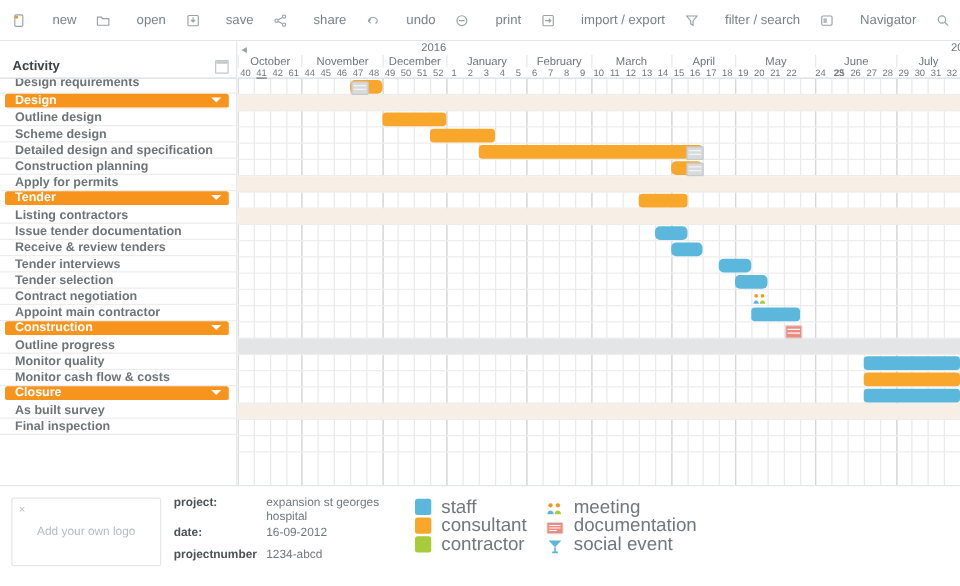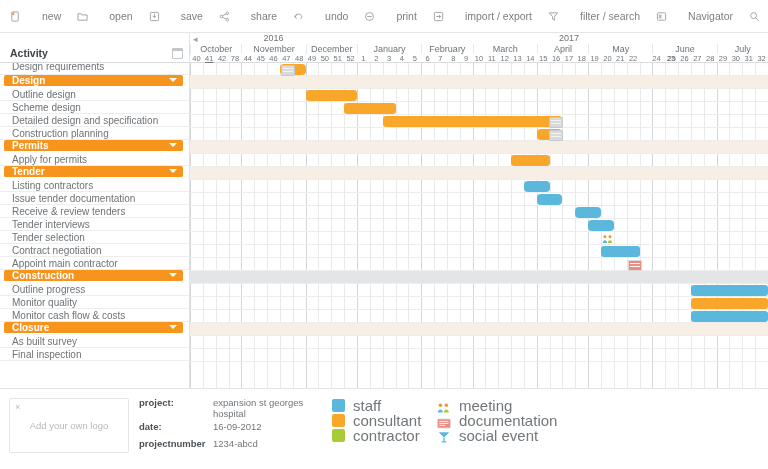--- a/index.html
+++ b/index.html
@@ -76,20 +76,21 @@
     height:13px;
     line-height:13px;
     position:relative;
     border-bottom:1px solid #ededee;
     box-sizing:border-box;
     padding-left:12px;
     font-size:10px;
     color:#6e7377;
     white-space:nowrap;
     overflow:hidden;
+    font-weight:bold;
   }
   .arow.grp{
     background:#F7941E;
     border-bottom:1px solid #ffffff;
     color:#ffffff;
     font-weight:bold;
     margin:0 6px 0 4px;
     border-radius:2px;
     padding-left:8px;
     height:12px;line-height:12px;
@@ -103,21 +104,21 @@
   }
   .grpwrap{position:relative;height:13px;}
   
   #tl{
     position:absolute;left:190px;top:0;width:578px;height:355px;
     overflow:hidden;
     background:#ffffff;
   }
   #tl-head{height:30px;position:relative;border-bottom:1px solid #d9dbdd;box-sizing:border-box;}
   .yrow{height:11px;position:relative;}
-  .ylbl{position:absolute;top:0;font-size:9px;color:#6e7377;text-align:center;}
+  .ylbl{position:absolute;top:0;font-size:9px;color:#6e7377;text-align:right;}
   .navarrow{position:absolute;left:3px;top:1px;font-size:9px;color:#9aa0a4;}
   .mrow{height:10px;position:relative;}
   .mlbl{
     position:absolute;top:0;font-size:9px;color:#6e7377;text-align:center;
     border-left:1px solid #e6e8ea;box-sizing:border-box;
   }
   .wrow{height:9px;position:relative;}
   .wlbl{
     position:absolute;top:0;font-size:7.5px;color:#70767a;text-align:center;
     box-sizing:border-box;
@@ -289,23 +290,20 @@
     </div>
     <div id="actrows">
         <div class="arow" style="height: 12px; line-height: 8px; overflow: hidden;"><span>Design requirements</span></div>
         <div class="grpwrap">
           <div class="arow grp"><span>Design</span><span class="chev"></span></div>
         </div>
         <div class="arow"><span>Outline design</span></div>
         <div class="arow"><span>Scheme design</span></div>
         <div class="arow"><span>Detailed design and specification</span></div>
         <div class="arow"><span>Construction planning</span></div>
-        <div class="grpwrap">
-          <div class="arow grp"><span>Permits</span><span class="chev"></span></div>
-        </div>
         <div class="arow"><span>Apply for permits</span></div>
         <div class="grpwrap">
           <div class="arow grp"><span>Tender</span><span class="chev"></span></div>
         </div>
         <div class="arow"><span>Listing contractors</span></div>
         <div class="arow"><span>Issue tender documentation</span></div>
         <div class="arow"><span>Receive  &amp; review tenders</span></div>
         <div class="arow"><span>Tender interviews</span></div>
         <div class="arow"><span>Tender selection</span></div>
         <div class="arow"><span>Contract negotiation</span></div>
@@ -340,21 +338,21 @@
           <div class="mlbl" style="left: 282.578px; width: 64.2222px;">March</div>
           <div class="mlbl" style="left: 346.8px; width: 51.3778px;">April</div>
           <div class="mlbl" style="left: 398.178px; width: 64.2222px;">May</div>
           <div class="mlbl" style="left: 462.4px; width: 64.2222px;">June</div>
           <div class="mlbl" style="left: 526.622px; width: 51.3778px;">July</div>
         </div>
       <div class="wrow">
           <div class="wlbl" style="left: 0px; width: 12.8444px;">40</div>
           <div class="wlbl" style="left: 12.8444px; width: 12.8444px; text-decoration: underline;">41</div>
           <div class="wlbl" style="left: 25.6889px; width: 12.8444px;">42</div>
-          <div class="wlbl" style="left: 38.5333px; width: 12.8444px;">78</div>
+          <div class="wlbl" style="left: 38.5333px; width: 12.8444px;">61</div>
           <div class="wlbl" style="left: 51.3778px; width: 12.8444px;">44</div>
           <div class="wlbl" style="left: 64.2222px; width: 12.8444px;">45</div>
           <div class="wlbl" style="left: 77.0667px; width: 12.8444px;">46</div>
           <div class="wlbl" style="left: 89.9111px; width: 12.8444px;">47</div>
           <div class="wlbl" style="left: 102.756px; width: 12.8444px;">48</div>
           <div class="wlbl" style="left: 115.6px; width: 12.8444px;">49</div>
           <div class="wlbl" style="left: 128.444px; width: 12.8444px;">50</div>
           <div class="wlbl" style="left: 141.289px; width: 12.8444px;">51</div>
           <div class="wlbl" style="left: 154.133px; width: 12.8444px;">52</div>
           <div class="wlbl" style="left: 166.978px; width: 12.8444px;">1</div>

